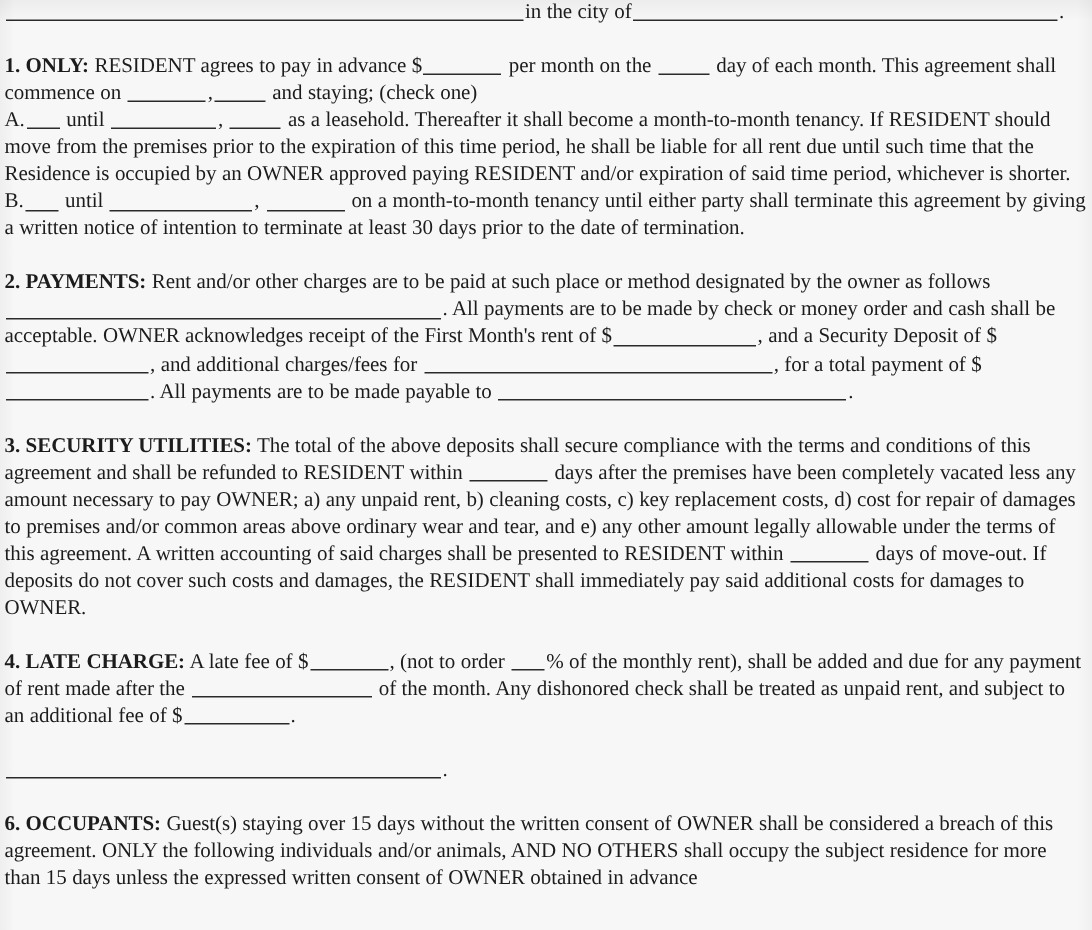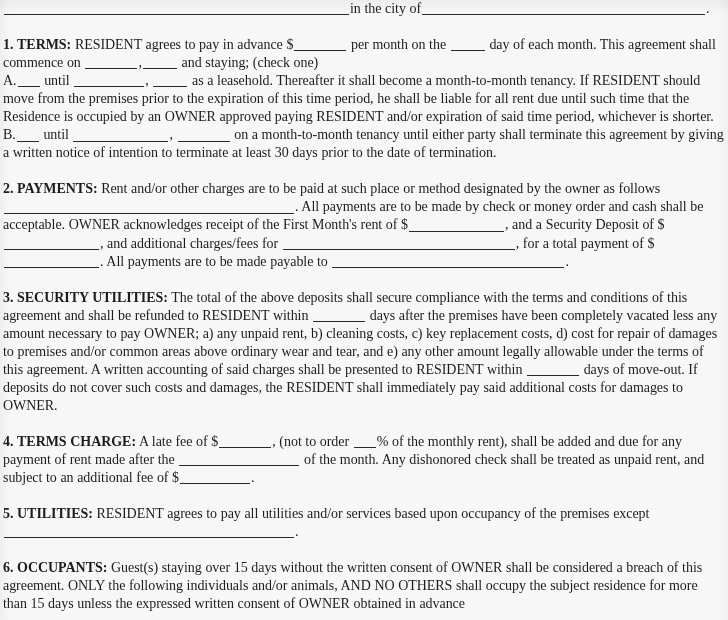--- a/index.html
+++ b/index.html
@@ -81,21 +81,21 @@
   <div class="doc">
 
     <p class="para clip-top">
       <span class="blank b-city-left"></span><span>in the city of</span><span class="blank b-city-right"></span><span>.</span>
     </p>
 
     <div class="gap"></div>
 
     <p class="para">
       <span class="hd">1.</span>
-      <span class="hd">TERMS:</span>
+      <span class="hd">ONLY:</span>
       <span>RESIDENT agrees to pay in advance $</span><span class="blank b-md"></span>
       <span>per month on the</span>
       <span class="blank b-sm"></span>
       <span>day of each month. This agreement shall commence on</span>
       <span class="blank b-md"></span><span>,</span><span class="blank b-sm"></span>
       <span>and staying; (check one)</span>
     </p>
 
     <p class="para">
       <span>A.</span><span class="blank b-xs"></span>
@@ -133,34 +133,29 @@
       <span class="blank b-md"></span>
       <span>days after the premises have been completely vacated less any amount necessary to pay OWNER; a) any unpaid rent, b) cleaning costs, c) key replacement costs, d) cost for repair of damages to premises and/or common areas above ordinary wear and tear, and e) any other amount legally allowable under the terms of this agreement. A written accounting of said charges shall be presented to RESIDENT within</span>
       <span class="blank b-md"></span>
       <span>days of move-out. If deposits do not cover such costs and damages, the RESIDENT shall immediately pay said additional costs for damages to OWNER.</span>
     </p>
 
     <div class="gap"></div>
 
     <p class="para">
       <span class="hd">4.</span>
-      <span class="hd">TERMS CHARGE:</span>
+      <span class="hd">LATE CHARGE:</span>
       <span>A late fee of $</span><span class="blank b-md"></span><span>, (not to order</span>
       <span class="blank b-xs"></span><span>% of the monthly rent), shall be added and due for any payment of rent made after the</span>
       <span class="blank b-2xl"></span>
       <span>of the month. Any dishonored check shall be treated as unpaid rent, and subject to an additional fee of $</span><span class="blank b-lg"></span><span>.</span>
     </p>
 
     <div class="gap"></div>
 
-    <p class="para">
-      <span class="hd">5.</span>
-      <span class="hd">UTILITIES:</span>
-      <span>RESIDENT agrees to pay all utilities and/or services based upon occupancy of the premises except</span>
-    </p>
     <p class="para">
       <span class="blank b-5xl"></span><span>.</span>
     </p>
 
     <div class="gap"></div>
 
     <p class="para">
       <span class="hd">6.</span>
       <span class="hd">OCCUPANTS:</span>
       <span>Guest(s) staying over 15 days without the written consent of OWNER shall be considered a breach of this agreement. ONLY the following individuals and/or animals, AND NO OTHERS shall occupy the subject residence for more than 15 days unless the expressed written consent of OWNER obtained in advance</span>

